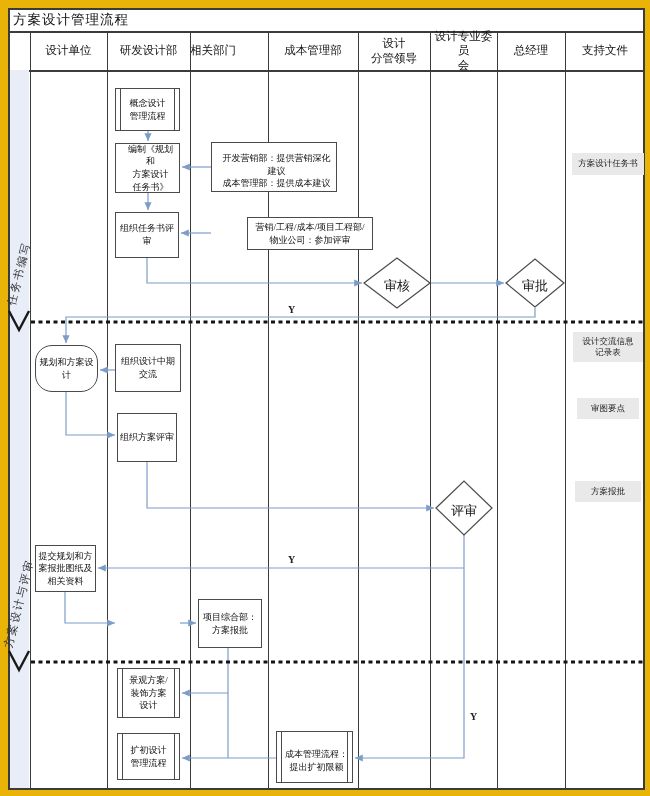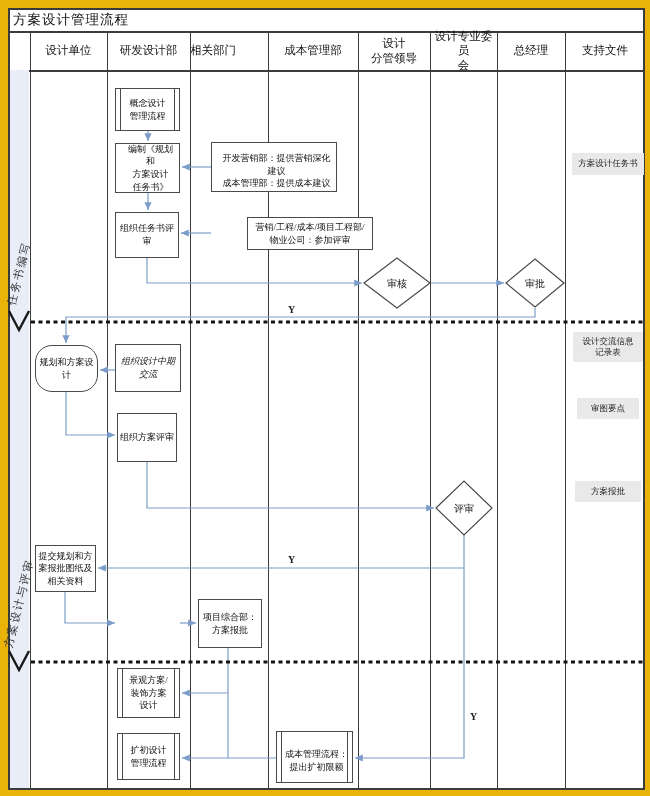--- a/index.html
+++ b/index.html
@@ -21,21 +21,21 @@
   .phase-label{position:absolute;text-align:center;font-size:11px;color:#333;
     white-space:nowrap;transform:rotate(-76deg);letter-spacing:2px;}
   .node{position:absolute;border:1.2px solid #4a4a4a;background:#fff;box-sizing:border-box;
     display:flex;align-items:center;justify-content:center;text-align:center;
     font-size:9px;line-height:1.4;white-space:pre-line;z-index:4;padding:1px 2px;}
   .node.sub::before,.node.sub::after{content:"";position:absolute;top:0;bottom:0;
     width:1px;background:#4a4a4a;}
   .node.sub::before{left:4px;}
   .node.sub::after{right:4px;}
   .node.align-left{justify-content:flex-start;text-align:center;padding:10px 3px 2px 8px;}
-  .dlabel{position:absolute;z-index:5;font-size:10px;text-align:center;}
+  .dlabel{position:absolute;z-index:5;font-size:13px;text-align:center;}
   .ylabel{position:absolute;z-index:5;font-size:10px;font-weight:bold;color:#222;}
   .doc{position:absolute;background:#e9e9e9;z-index:4;display:flex;align-items:center;
     justify-content:center;text-align:center;font-size:8.5px;line-height:1.3;
     white-space:pre-line;color:#222;}
   svg.layer{position:absolute;left:0;top:0;z-index:3;pointer-events:none;}
 </style>
 </head>
 <body>
 
 <div class="canvas">
@@ -117,21 +117,21 @@
 方案设计
 任务书》</div>
   <div class="node align-left" style="left:211px;top:142px;width:126px;height:50px;">开发营销部：提供营销深化建议
 成本管理部：提供成本建议</div>
   <div class="node" style="left:115px;top:212px;width:64px;height:46px;">组织任务书评
 审</div>
   <div class="node" style="left:211px;top:217px;width:126px;height:33px;margin-left:36px;">营销/工程/成本/项目工程部/
 物业公司：参加评审</div>
   <div class="node" style="left:35px;top:345px;width:63px;height:47px;border-radius:17px;">规划和方案设
 计</div>
-  <div class="node" style="left:115px;top:344px;width:66px;height:48px;font-style:italic;">组织设计中期
+  <div class="node" style="left:115px;top:344px;width:66px;height:48px;">组织设计中期
 交流</div>
   <div class="node" style="left:117px;top:413px;width:60px;height:49px;">组织方案评审</div>
   <div class="node" style="left:35px;top:545px;width:61px;height:47px;">提交规划和方
 案报批图纸及
 相关资料</div>
   <div class="node" style="left:198px;top:599px;width:64px;height:49px;">项目综合部：
 方案报批</div>
   <div class="node sub" style="left:117px;top:668px;width:63px;height:50px;">景观方案/
 装饰方案
 设计</div>

